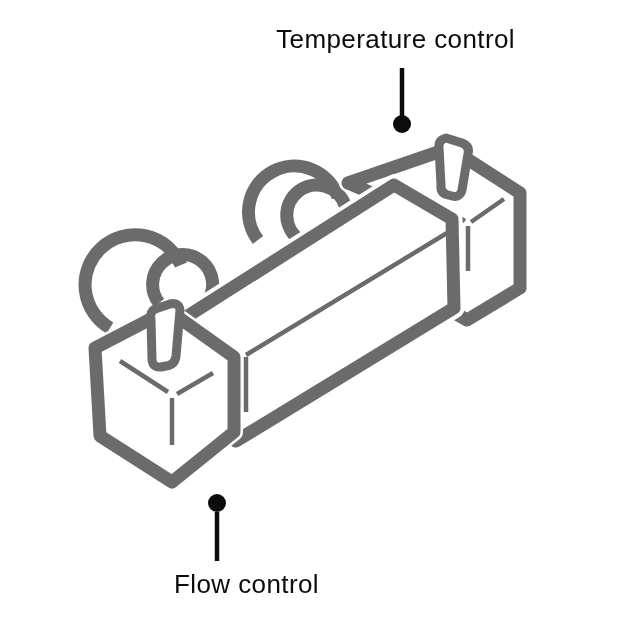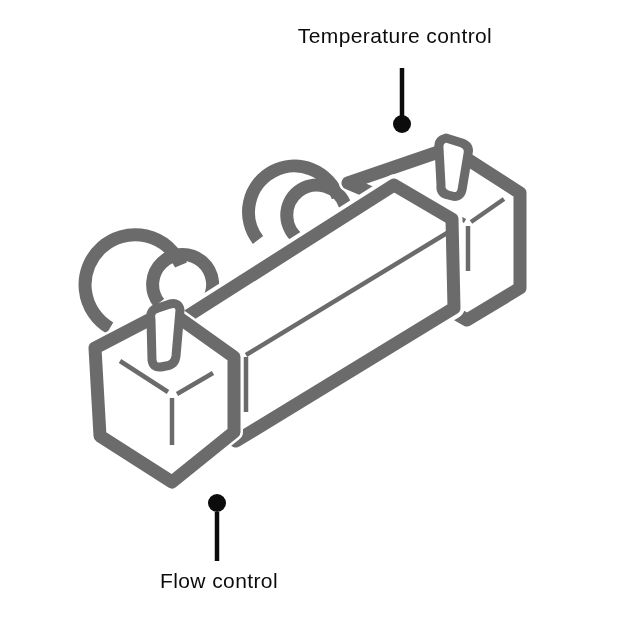--- a/index.html
+++ b/index.html
@@ -25,23 +25,23 @@
   .halo-med{stroke-width:18;}
   .solid{fill:var(--bg);stroke:var(--outline);stroke-width:13;stroke-linejoin:round;}
   .thin{fill:none;stroke:var(--outline);stroke-width:4.5;stroke-linecap:butt;}
   .lever{fill:var(--bg);stroke:var(--outline);stroke-width:9;stroke-linejoin:round;}
   .pointer-line{stroke:var(--annotation);stroke-width:4.5;}
   .pointer-dot{fill:var(--annotation);}
 
   .label{
     position:absolute;
     color:var(--annotation);
-    font-size:21px;
+    font-size:26px;
     letter-spacing:0.4px;
-    text-align:center;
+    text-align:right;
     white-space:nowrap;
   }
   .label-temperature{left:275px;top:24px;width:240px;}
   .label-flow{left:119px;top:569px;width:200px;}
 </style>
 </head>
 <body>
 
 <div class="stage">
 

